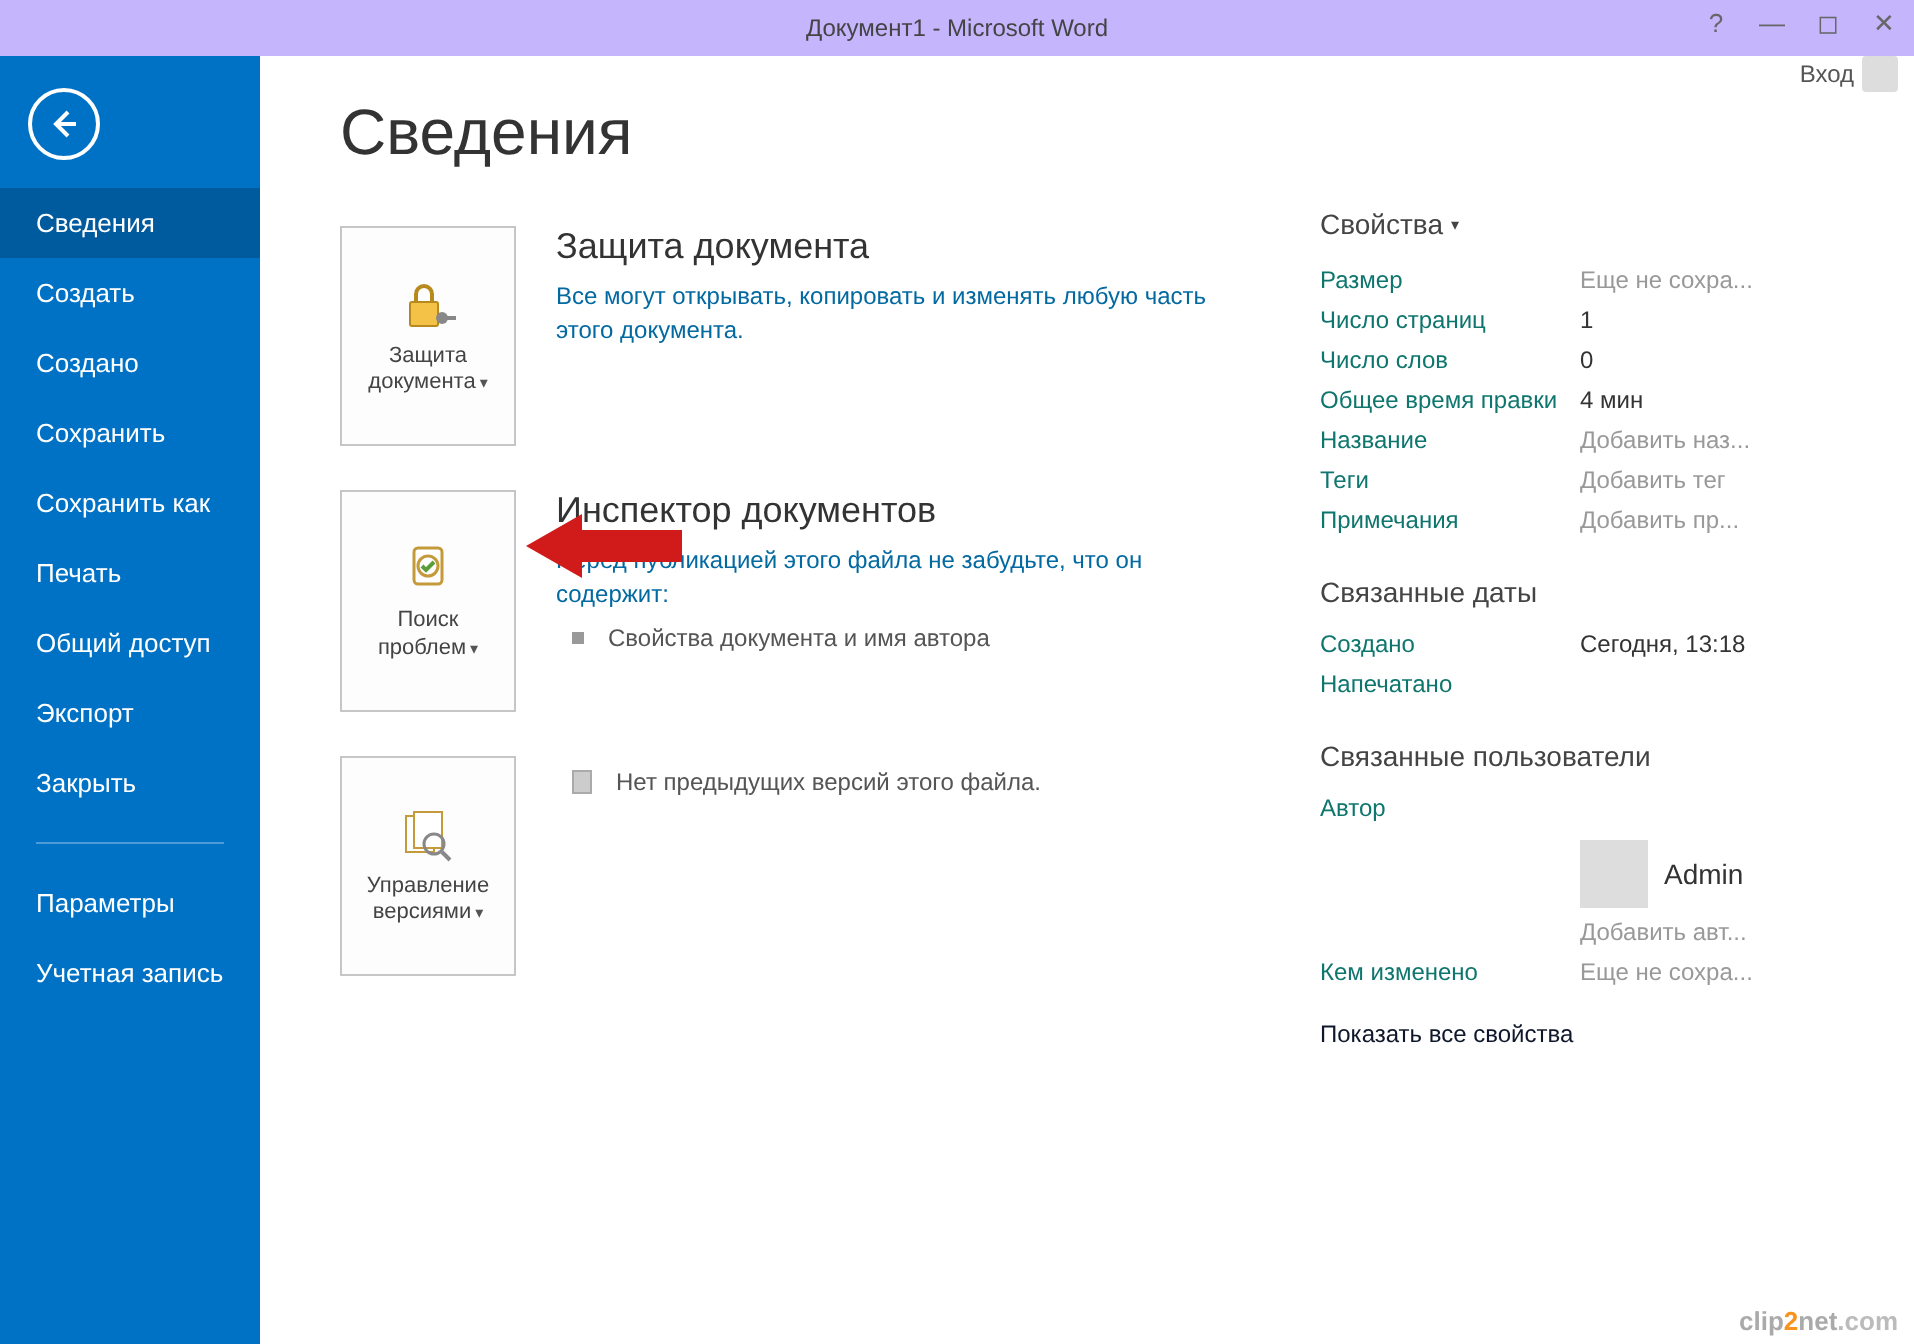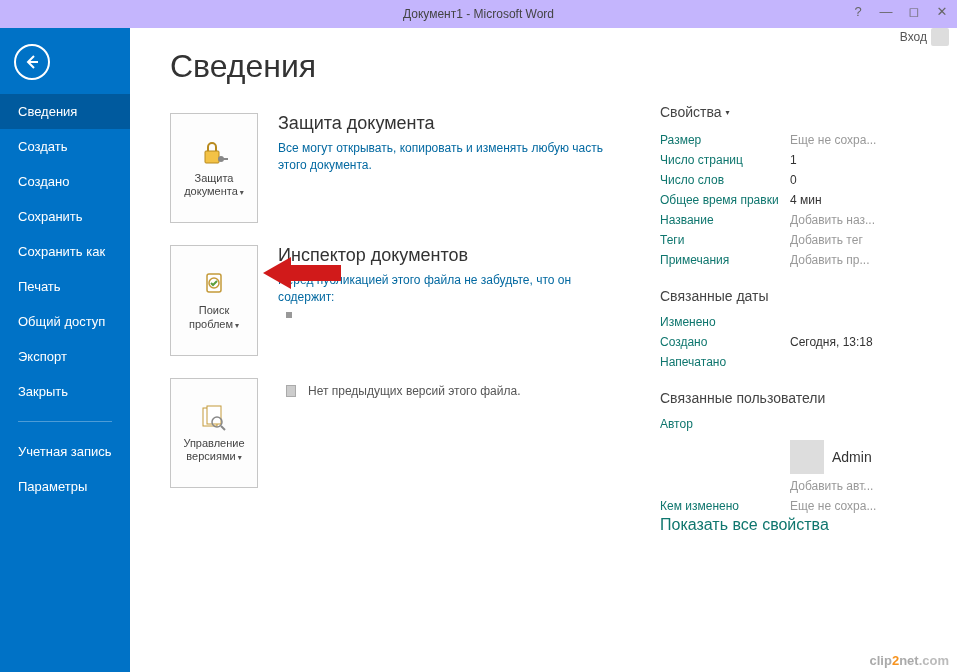--- a/index.html
+++ b/index.html
@@ -39,21 +39,21 @@
 .props-header { font-size: 14px; color: #444; margin-bottom: 10px; display:flex; align-items:center; }
 .props-header .drop { font-size: 8px; margin-left: 4px; }
 .prop-row { display: flex; font-size: 12px; color: #555; padding: 3px 0; }
 .prop-row .k { width: 130px; color: #0f766e; }
 .prop-row .v { flex: 1; color: #333; white-space: nowrap; overflow: hidden; text-overflow: ellipsis; }
 .prop-row .v.placeholder { color: #999; cursor: pointer; }
 .section-h { font-size: 14px; color: #444; margin: 18px 0 8px; }
 .user-row { display: flex; align-items: center; gap: 8px; margin: 6px 0 2px 0; }
 .user-row .av { width: 34px; height: 34px; background: #ddd; }
 .user-row .nm { font-size: 14px; color: #333; }
-.link { color: #0f766e; font-size: 16px; cursor: pointer; display: inline-block; }
+.link { color: #0f172a; font-size: 12px; cursor: pointer; margin-top: 14px; display: inline-block; }
 
 .arrow-annot { position: absolute; left: 133px; top: 227px; pointer-events: none; }
 .watermark { position: absolute; right: 8px; bottom: 4px; font-size: 13px; color: #aaa; font-weight: bold; }
 .watermark .o { color: #f7931e; }
 </style>
 </head>
 <body>
 
 <div class="titlebar">
   <div class="titlebar-title">Документ1 - Microsoft Word</div>
@@ -82,22 +82,22 @@
     <div class="nav-item active">Сведения</div>
     <div class="nav-item">Создать</div>
     <div class="nav-item">Создано</div>
     <div class="nav-item">Сохранить</div>
     <div class="nav-item">Сохранить как</div>
     <div class="nav-item">Печать</div>
     <div class="nav-item">Общий доступ</div>
     <div class="nav-item">Экспорт</div>
     <div class="nav-item">Закрыть</div>
     <div class="nav-sep"></div>
+    <div class="nav-item">Параметры</div>
     <div class="nav-item">Учетная запись</div>
-    <div class="nav-item">Параметры</div>
   </div>
 
   <div class="content">
     <div class="content-left">
       <h1 class="page-title">Сведения</h1>
 
       <div class="info-row">
         <div class="info-btn">
           <div class="ic">
             <svg width="30" height="28" viewBox="0 0 30 28">
@@ -124,20 +124,21 @@
                 <path d="M11 12 l2 2 l4 -4" stroke="#5a9e3c" stroke-width="2" fill="none"></path>
               </svg>
           </div>
           <div class="lbl"><span>Поиск проблем</span><span class="drop">▾</span></div>
         </div>
         <div class="info-text">
           <h3>Инспектор документов</h3>
           <p>Перед публикацией этого файла не забудьте, что он содержит:</p>
           <div class="bullet">
               <span class="sq"></span>
+              <span>Свойства документа и имя автора</span>
             </div>
         </div>
       </div>
 
       <div class="info-row">
         <div class="info-btn">
           <div class="ic">
             <svg width="30" height="28" viewBox="0 0 30 28">
                 <rect x="4" y="4" width="14" height="18" fill="#fff" stroke="#c49a3a"></rect>
                 <rect x="8" y="2" width="14" height="18" fill="#fff" stroke="#c49a3a"></rect>
@@ -185,24 +186,20 @@
           <div class="k">Теги</div>
           <div class="v placeholder">Добавить тег</div>
         </div>
       <div class="prop-row">
           <div class="k">Примечания</div>
           <div class="v placeholder">Добавить пр...</div>
         </div>
 
       <div class="section-h">Связанные даты</div>
       <div class="prop-row">
-          <div class="k">Изменено</div>
-          <div class="v"></div>
-        </div>
-      <div class="prop-row">
           <div class="k">Создано</div>
           <div class="v">Сегодня, 13:18</div>
         </div>
       <div class="prop-row">
           <div class="k">Напечатано</div>
           <div class="v"></div>
         </div>
 
       <div class="section-h">Связанные пользователи</div>
       <div class="prop-row">

